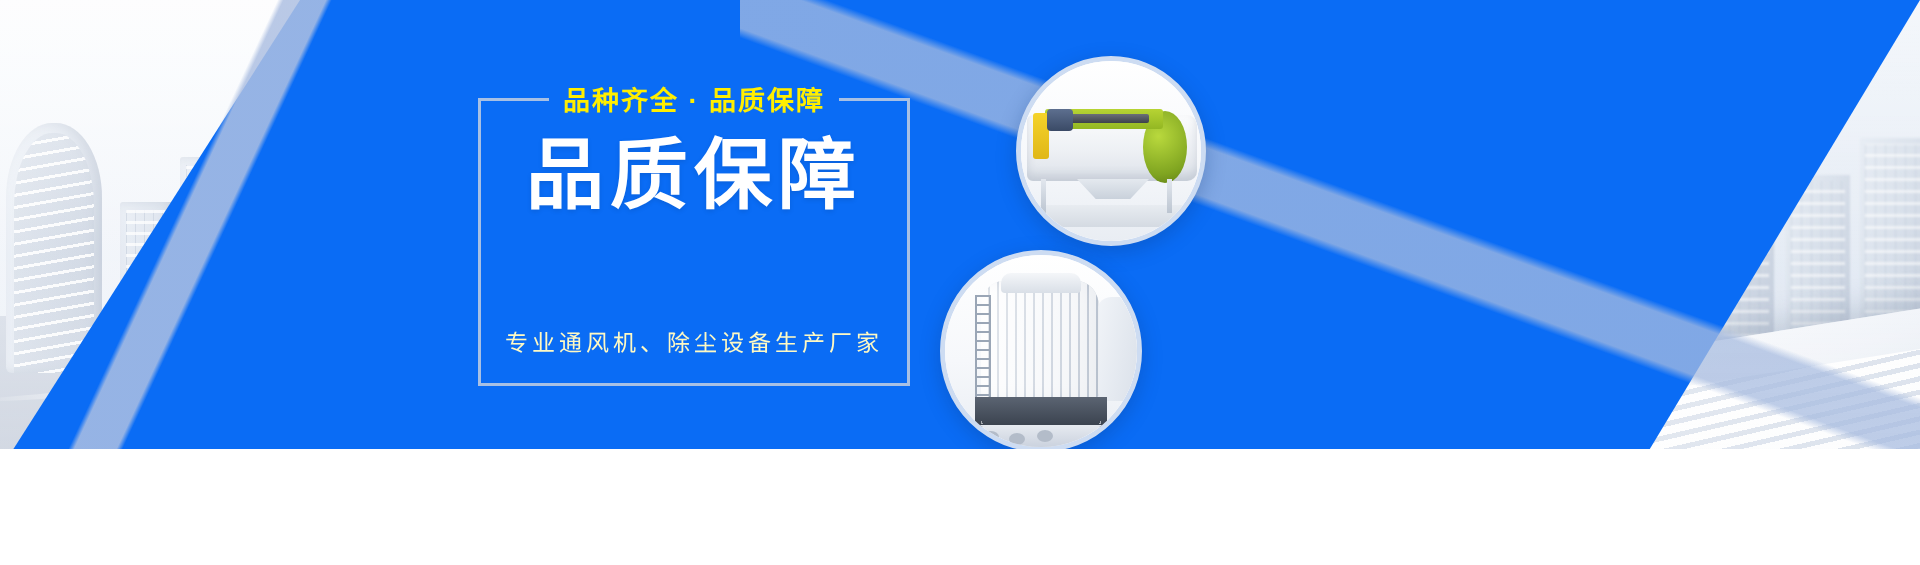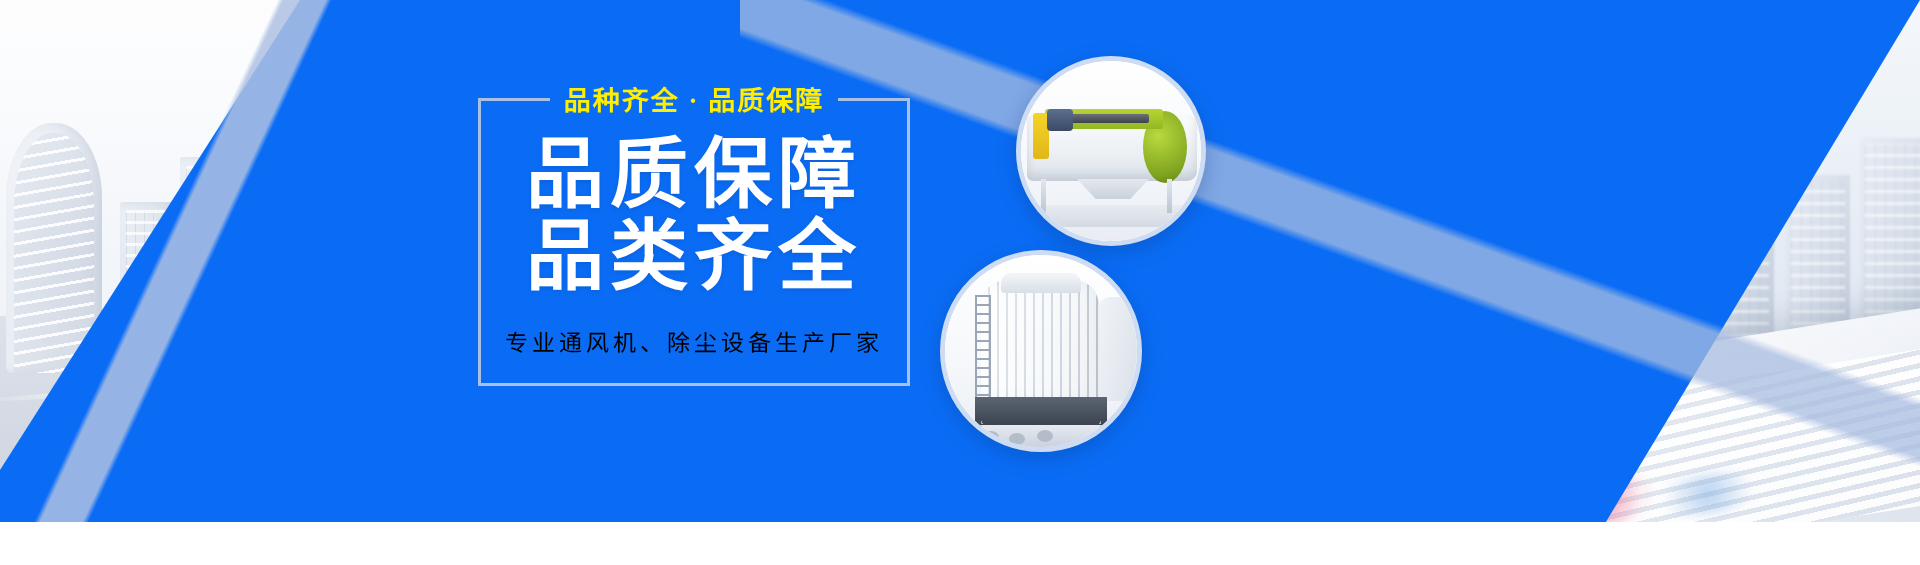--- a/index.html
+++ b/index.html
@@ -1,19 +1,19 @@
 <!DOCTYPE html>
 <html lang="zh-CN"><head>
 <meta charset="utf-8">
 <title>Banner</title>
 <style>
   html,body{margin:0;padding:0;background:#fff;}
   .stage{
-    position:relative;width:1920px;height:522px;overflow:hidden;
-    font-family:Liberation Serif, serif;
+    position:relative;width:1920px;height:449px;overflow:hidden;
+    font-family:Liberation Sans, sans-serif;
     background:#0a6cf5;
   }
 
   
   .left-photo{
     position:absolute;left:0;top:0;width:560px;height:565px;
     background:
       linear-gradient(180deg,#f2f5fa 0%,#e9eef6 42%,#dfe6f0 62%,#cfd8e6 100%);
     overflow:hidden;
   }
@@ -175,21 +175,21 @@
   .tagline span{background:#0a6cf5;padding:0 14px;}
 
   .headline{
     position:absolute;left:0;top:48px;width:100%;
     text-align:center;color:#ffffff;
     font-size:78px;line-height:82px;font-weight:700;letter-spacing:6px;
     text-shadow:0 2px 5px rgba(0,0,0,.10);
   }
   .subtitle{
     position:absolute;left:0;bottom:28px;width:100%;
-    text-align:center;color:#000000;
+    text-align:center;color:#fef9c3;
     font-size:23px;letter-spacing:4px;font-weight:500;
   }
 
   
   .pcircle{
     position:absolute;border-radius:50%;overflow:hidden;
     border:5px solid #cddcf2;
     box-shadow:0 6px 20px rgba(10,50,110,.28);
     background:#fff;
   }
@@ -368,21 +368,20 @@
     <div class="frame-left"></div>
     <div class="frame-right"></div>
     <div class="frame-bottom"></div>
 
     <div class="tagline">
       <span>品种齐全 · 品质保障</span>
     </div>
 
     <div class="headline">
       <div>品质保障</div>
-      <div>品类齐全</div>
     </div>
 
     <div class="subtitle">专业通风机、除尘设备生产厂家</div>
   </div>
 
   <div class="pcircle top">
     <div class="pc-inner">
       <div class="machine-ground"></div>
       <div class="machine-body"></div>
       <div class="machine-drum"></div>

